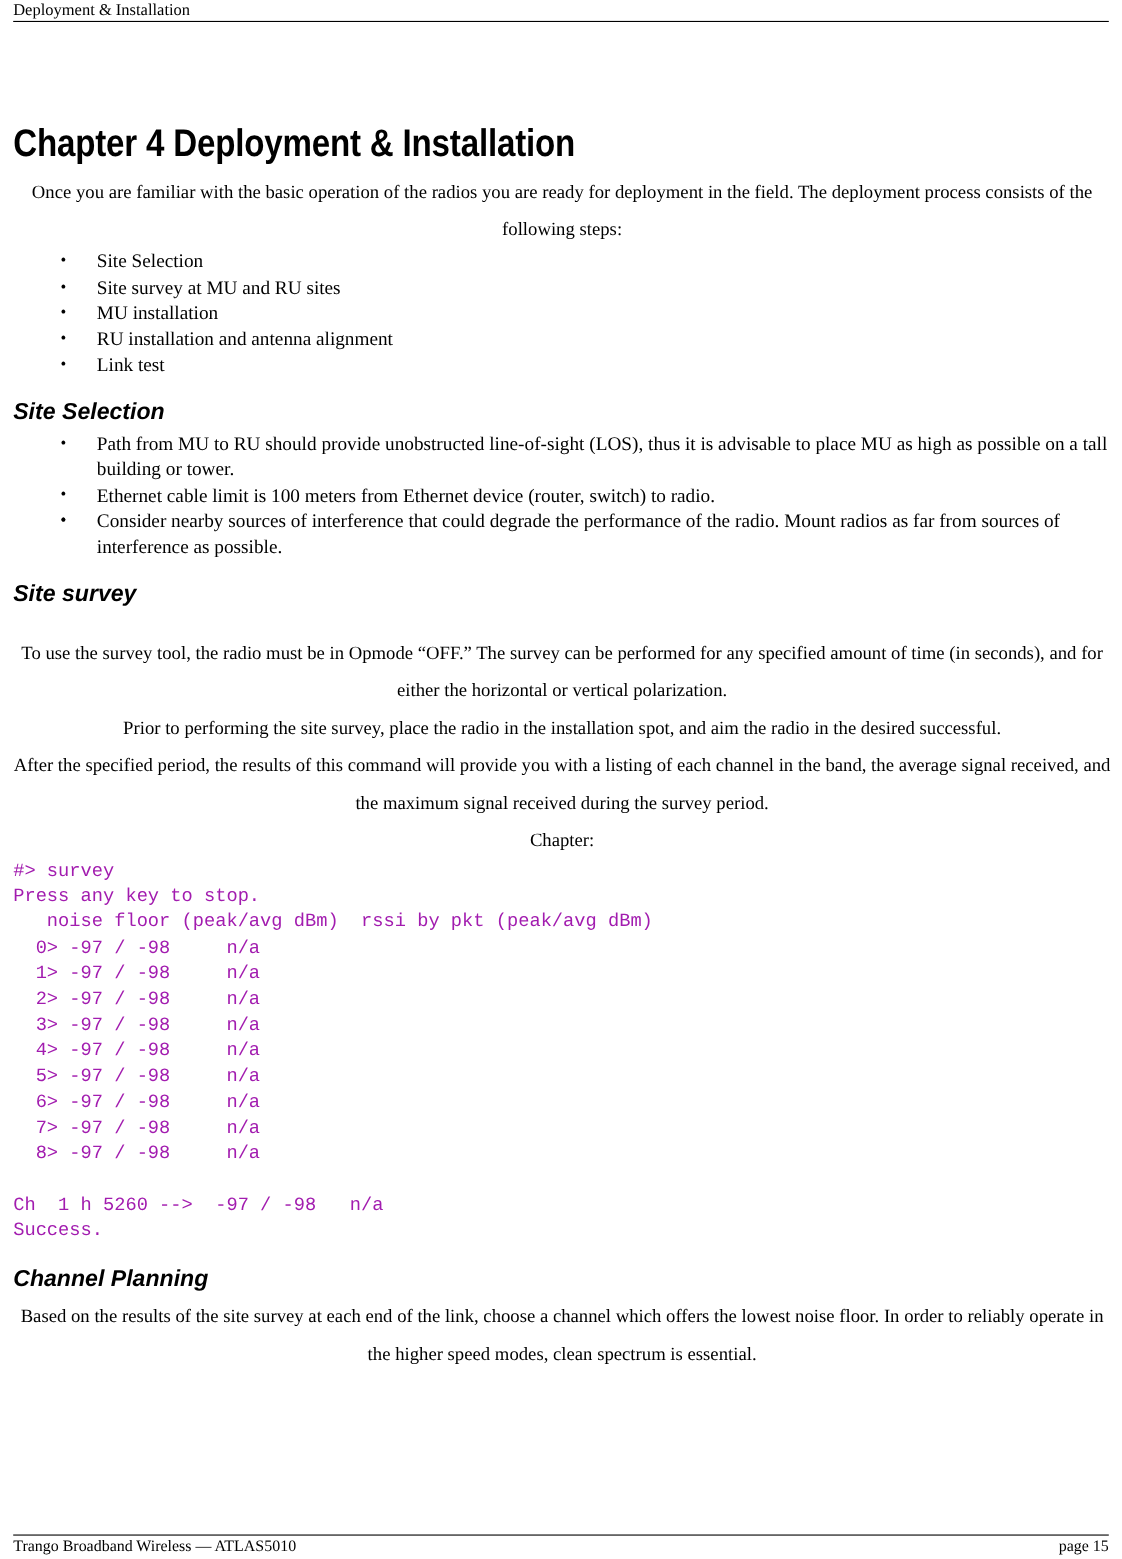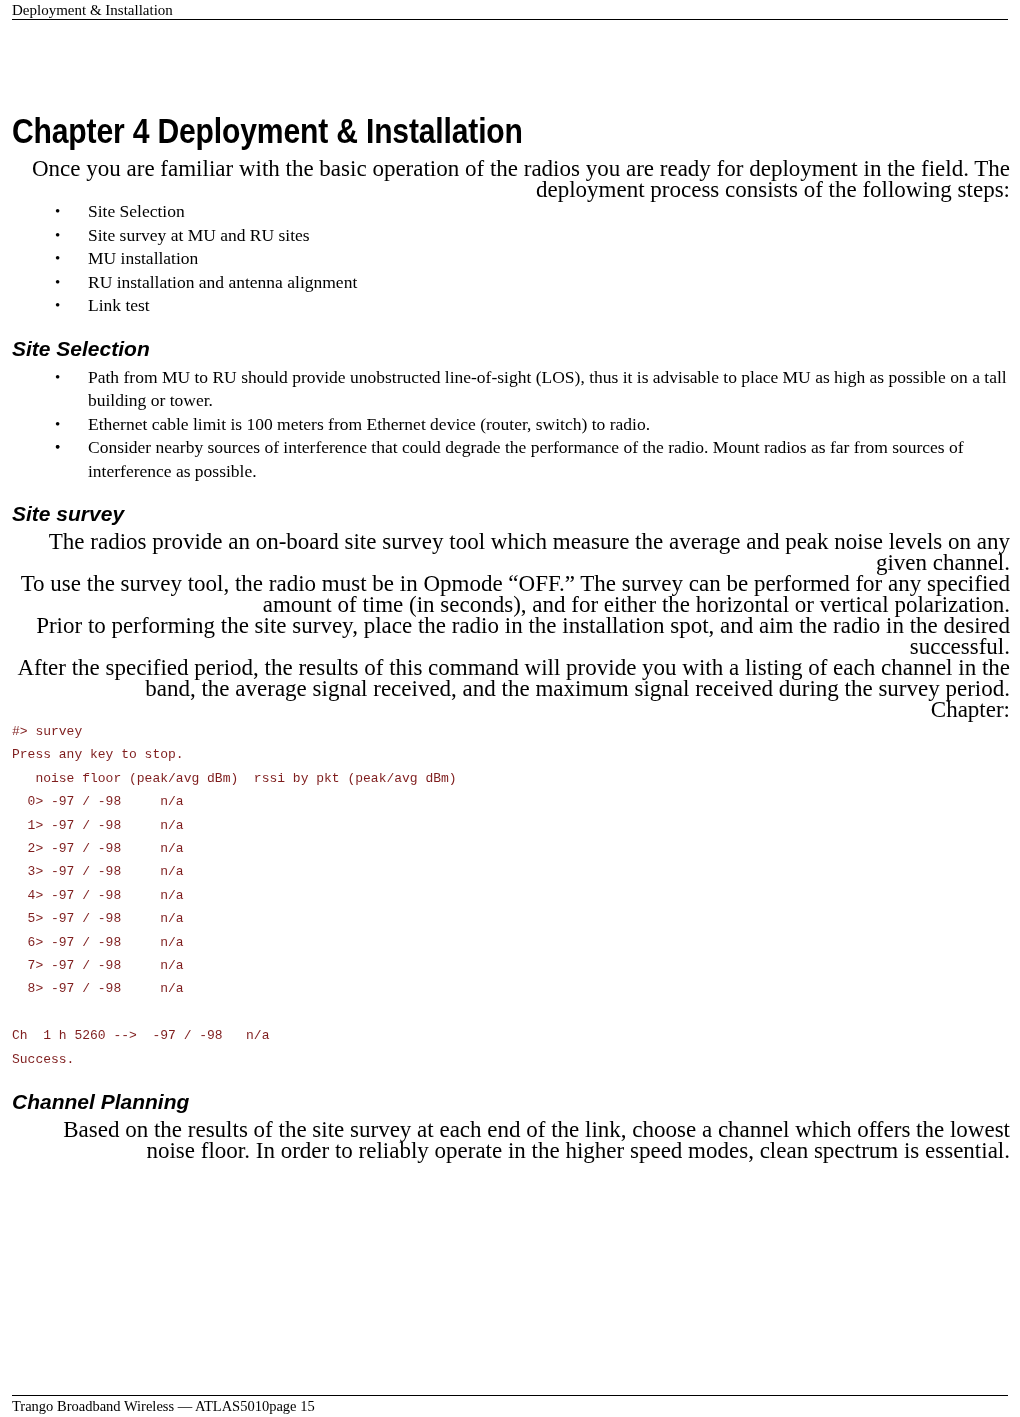--- a/index.html
+++ b/index.html
@@ -53,20 +53,21 @@
     width: 996px;
     height: 0;
     border-top: 1.3px solid #000;
   }
   .page-footer {
     position: absolute;
     left: 12px;
     top: 1398px;
     width: 996px;
     display: flex;
+    justify-content: space-between;
     align-items: baseline;
     font-family: "Liberation Serif", "DejaVu Serif", serif;
     font-size: 14.5px;
     line-height: 17px;
   }
 
   
   .content {
     position: absolute;
     left: 12px;
@@ -91,23 +92,23 @@
     margin: 18px 0 4px 0;
     font-family: "Liberation Sans", "DejaVu Sans", sans-serif;
     font-weight: bold;
     font-style: italic;
     font-size: 21px;
     line-height: 26px;
   }
 
   p.body {
     margin: 0;
-    font-size: 23px;
-    line-height: 21px;
-    text-align: right;
+    font-size: 17px;
+    line-height: 34px;
+    text-align: center;
   }
   p.body + p.body { margin-top: 0; }
   p.spaced { margin-top: 23.5px; }
 
   ul.bullets {
     margin: 0;
     padding: 0;
     list-style: none;
   }
   ul.bullets li {
@@ -120,24 +121,24 @@
     position: absolute;
     left: 43px;
     top: 0;
     font-size: 15px;
     line-height: 23.5px;
   }
 
   pre.terminal {
     margin: 0;
     font-family: "Liberation Mono", "DejaVu Sans Mono", monospace;
-    font-size: 13px;
+    font-size: 17px;
     line-height: 23.4px;
     white-space: pre;
-    color: #7f1d1d;
+    color: #a21caf;
   }
 </style>
 </head>
 <body>
 
 <div class="page">
 
   <div class="page-header">Deployment &amp; Installation</div>
   <div class="header-rule"></div>
 
@@ -186,21 +187,20 @@
         <span class="bullet-mark">•</span>
       </li>
       <li>
         <span class="bullet-mark">•</span>
         <span>Consider nearby sources of interference that could degrade the performance of the radio.  Mount radios as far from sources of interference as possible.</span>
       </li>
     </ul>
 
     <h2 class="section-title">Site survey</h2>
 
-    <p class="body">The radios provide an on-board site survey tool which measure the average and peak noise levels on any given channel.</p>
     <p class="body spaced">To use the survey tool, the radio must be in Opmode “OFF.”  The survey can be performed for any specified amount of time (in seconds), and for either the horizontal or vertical polarization.</p>
     <p class="body spaced">Prior to performing the site survey, place the radio in the installation spot, and aim the radio in the desired successful.</p>
     <p class="body spaced">After the specified period, the results of this command will provide you with a listing of each channel in the band, the average signal received, and the maximum signal received during the survey period.</p>
 
     <p class="body spaced">Chapter:</p>
 
     <pre class="terminal">#&gt; survey
 Press any key to stop.
    noise floor (peak/avg dBm)  rssi by pkt (peak/avg dBm)
   0&gt; -97 / -98     n/a

